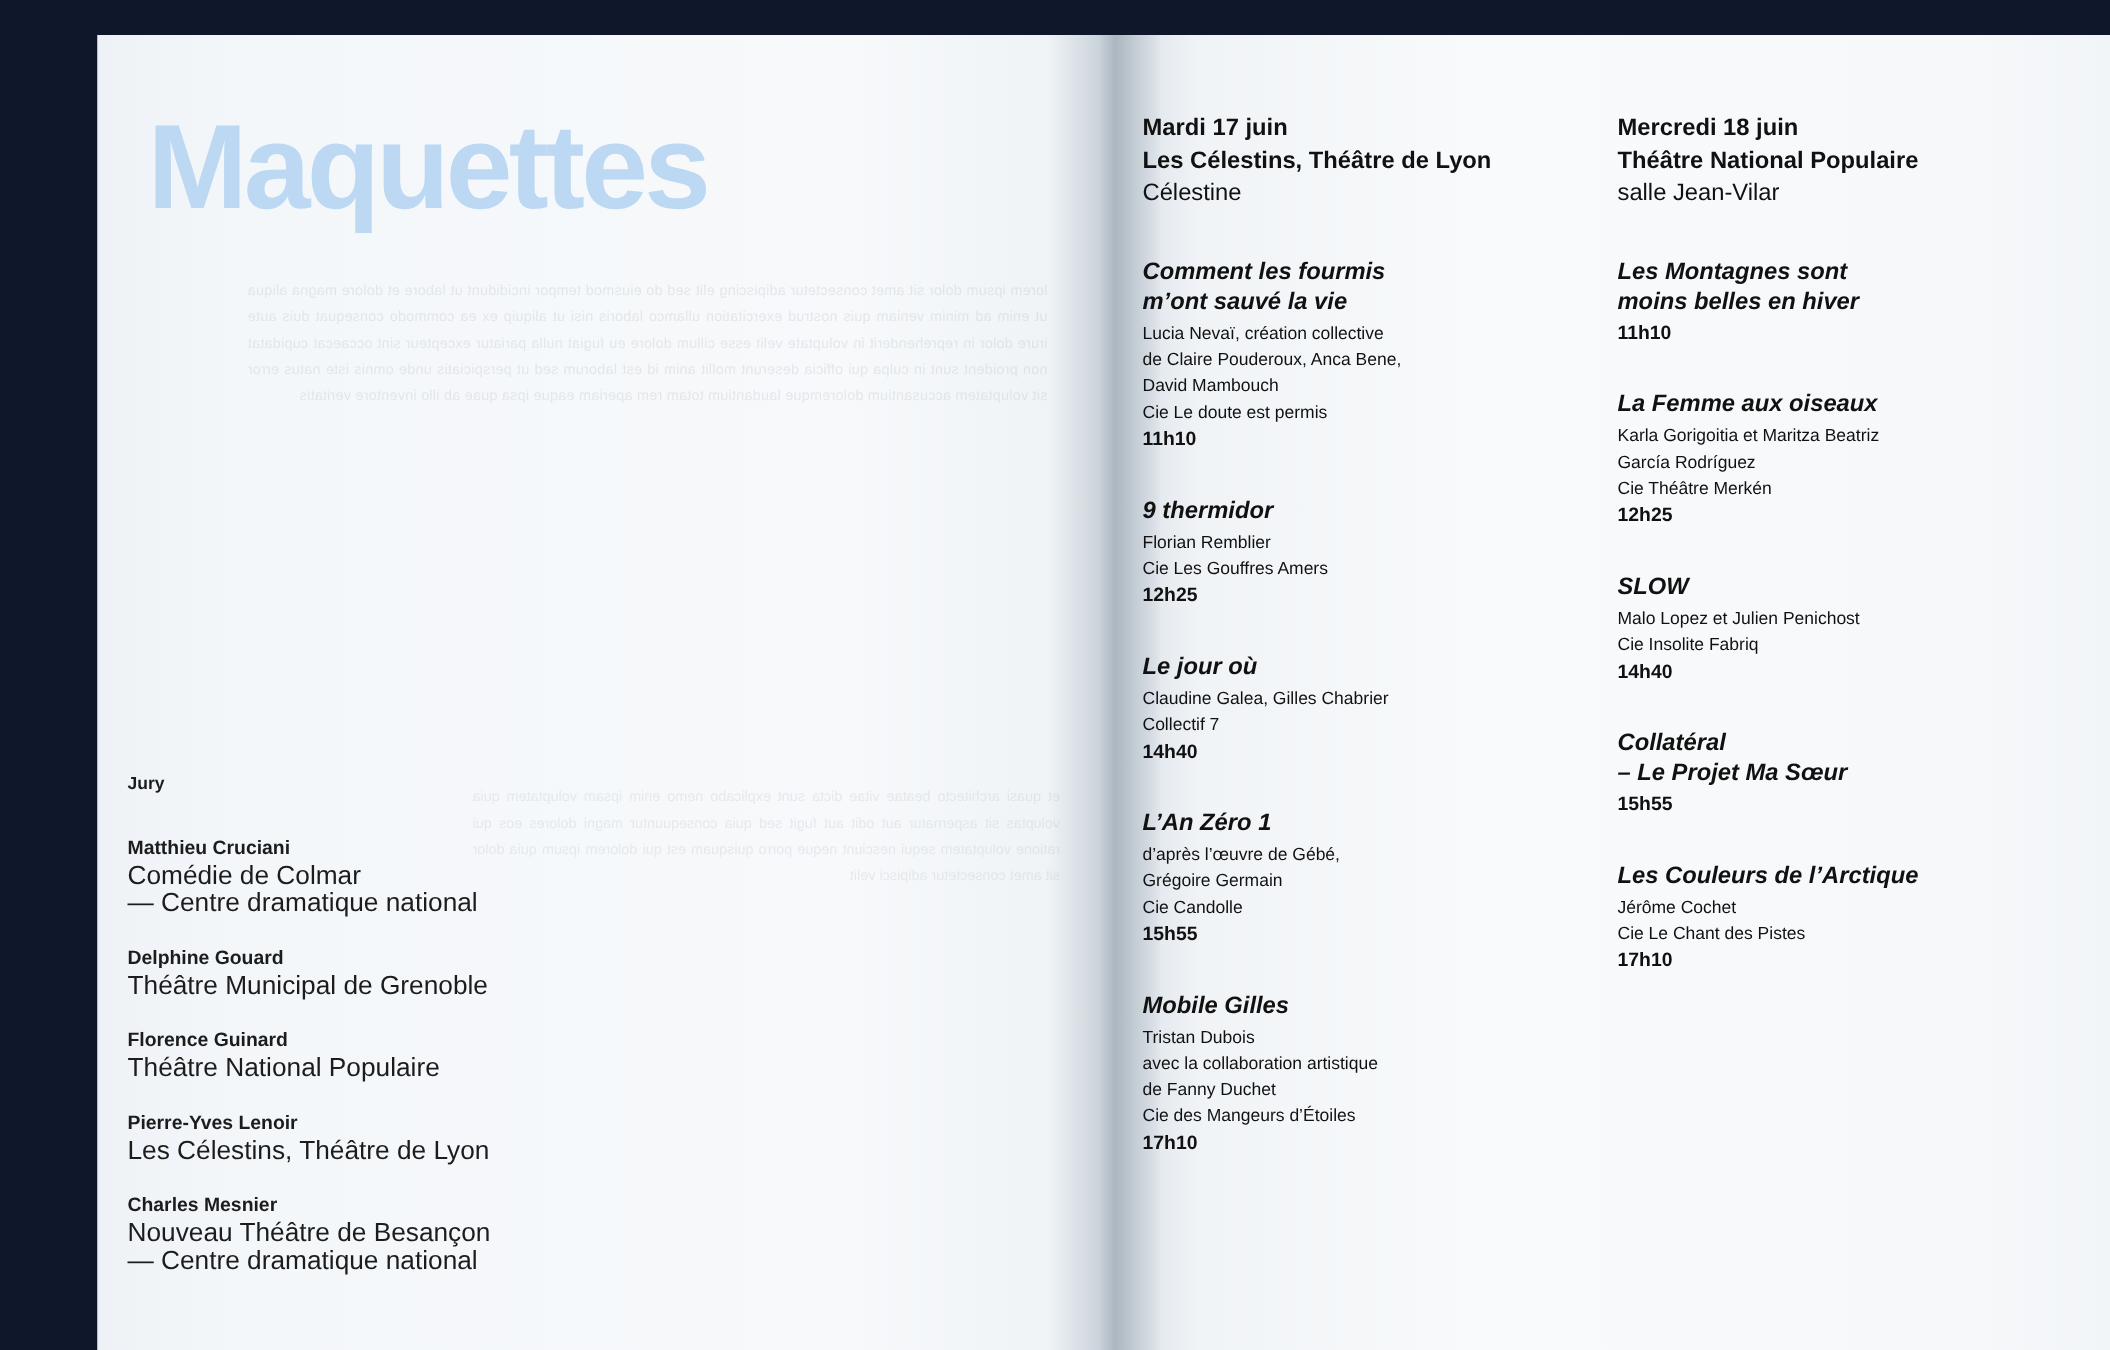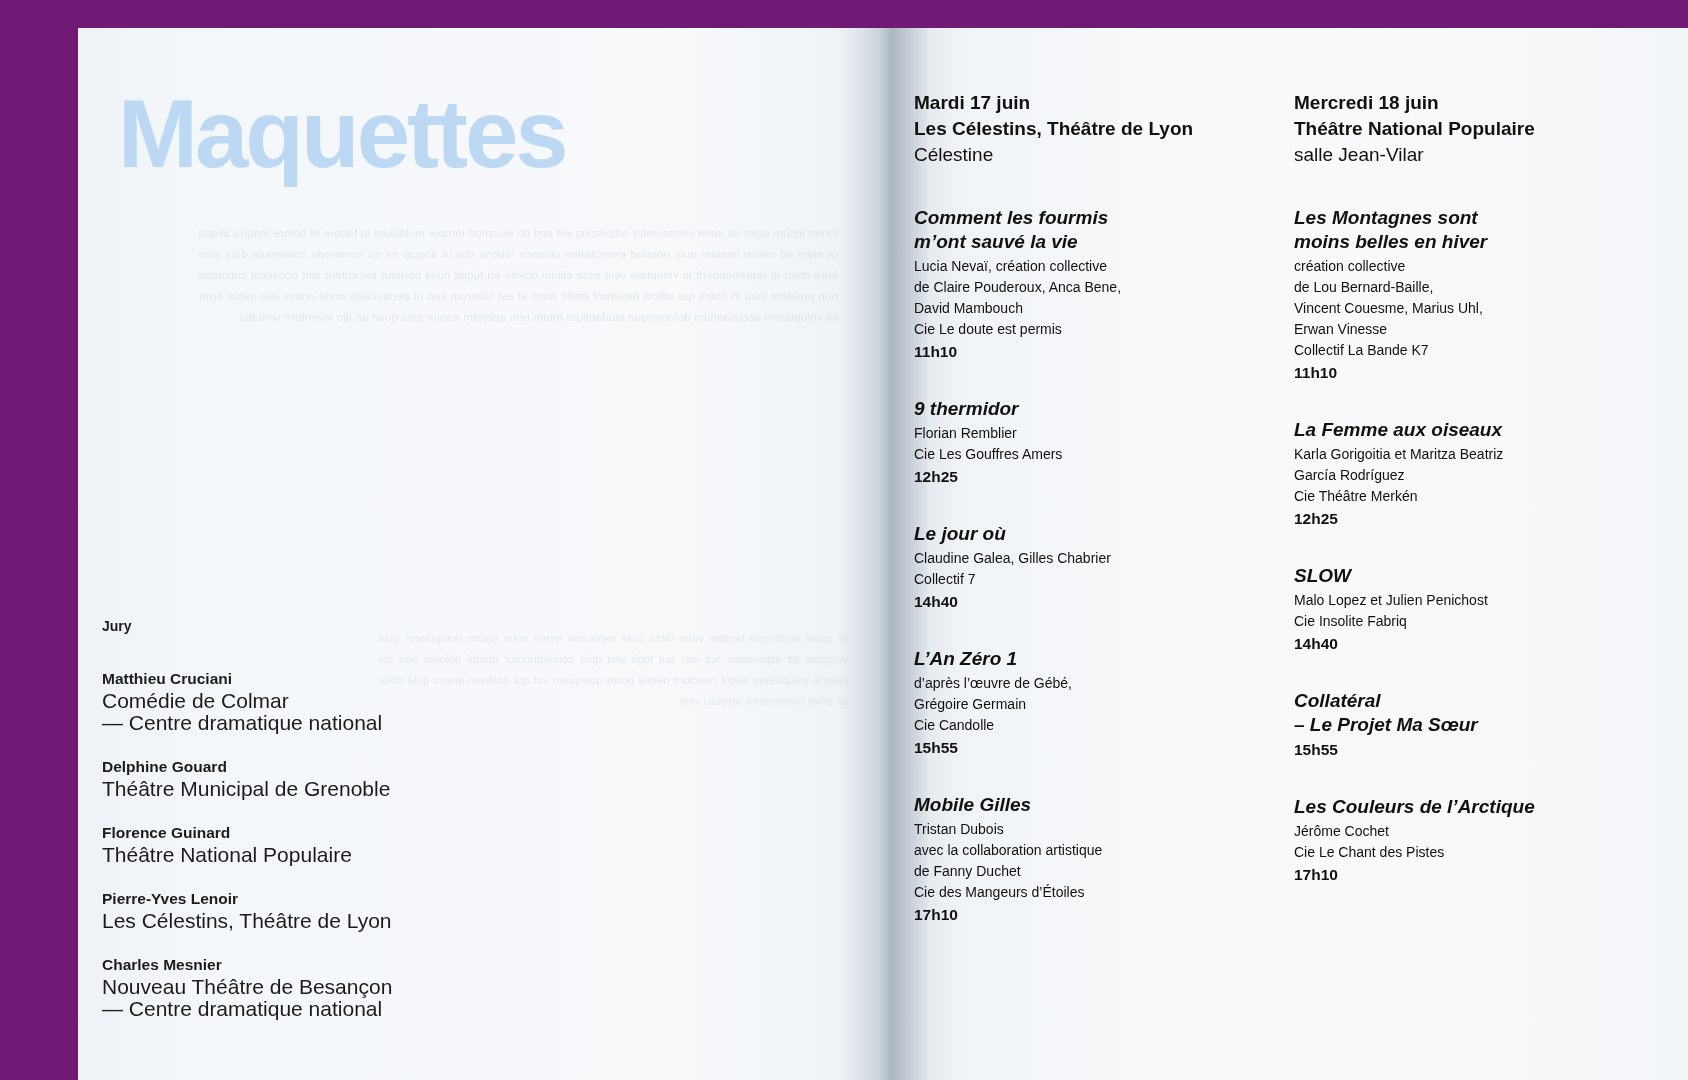--- a/index.html
+++ b/index.html
@@ -11,21 +11,21 @@
     width: 1688px;
     height: 1080px;
     overflow: hidden;
     font-family: "Liberation Sans", sans-serif;
   }
   .page {
     position: absolute;
     left: 0; top: 0;
     width: 1688px;
     height: 1080px;
-    background: #701a75;
+    background: #0f172a;
   }
   
   .spread {
     position: absolute;
     left: 78px;
     top: 28px;
     width: 1610px;
     height: 1052px;
     background: #f2f5f8;
     background-image:
@@ -253,25 +253,20 @@
       <div class="col c2">
         <div class="day-head">
           <div class="day-date">Mercredi 18 juin</div>
           <div class="day-venue">Théâtre National Populaire</div>
           <div class="day-room">salle Jean-Vilar</div>
         </div>
 
         <div class="show">
           <div class="show-title" style="white-space:pre-line">Les Montagnes sont
 moins belles en hiver</div>
-          <div class="show-credits" style="white-space:pre-line">création collective
-de Lou Bernard-Baille,
-Vincent Couesme, Marius Uhl,
-Erwan Vinesse
-Collectif La Bande K7</div>
           <div class="show-time">11h10</div>
         </div>
         <div class="show">
           <div class="show-title" style="white-space:pre-line">La Femme aux oiseaux</div>
           <div class="show-credits" style="white-space:pre-line">Karla Gorigoitia et Maritza Beatriz
 García Rodríguez
 Cie Théâtre Merkén</div>
           <div class="show-time">12h25</div>
         </div>
         <div class="show">

